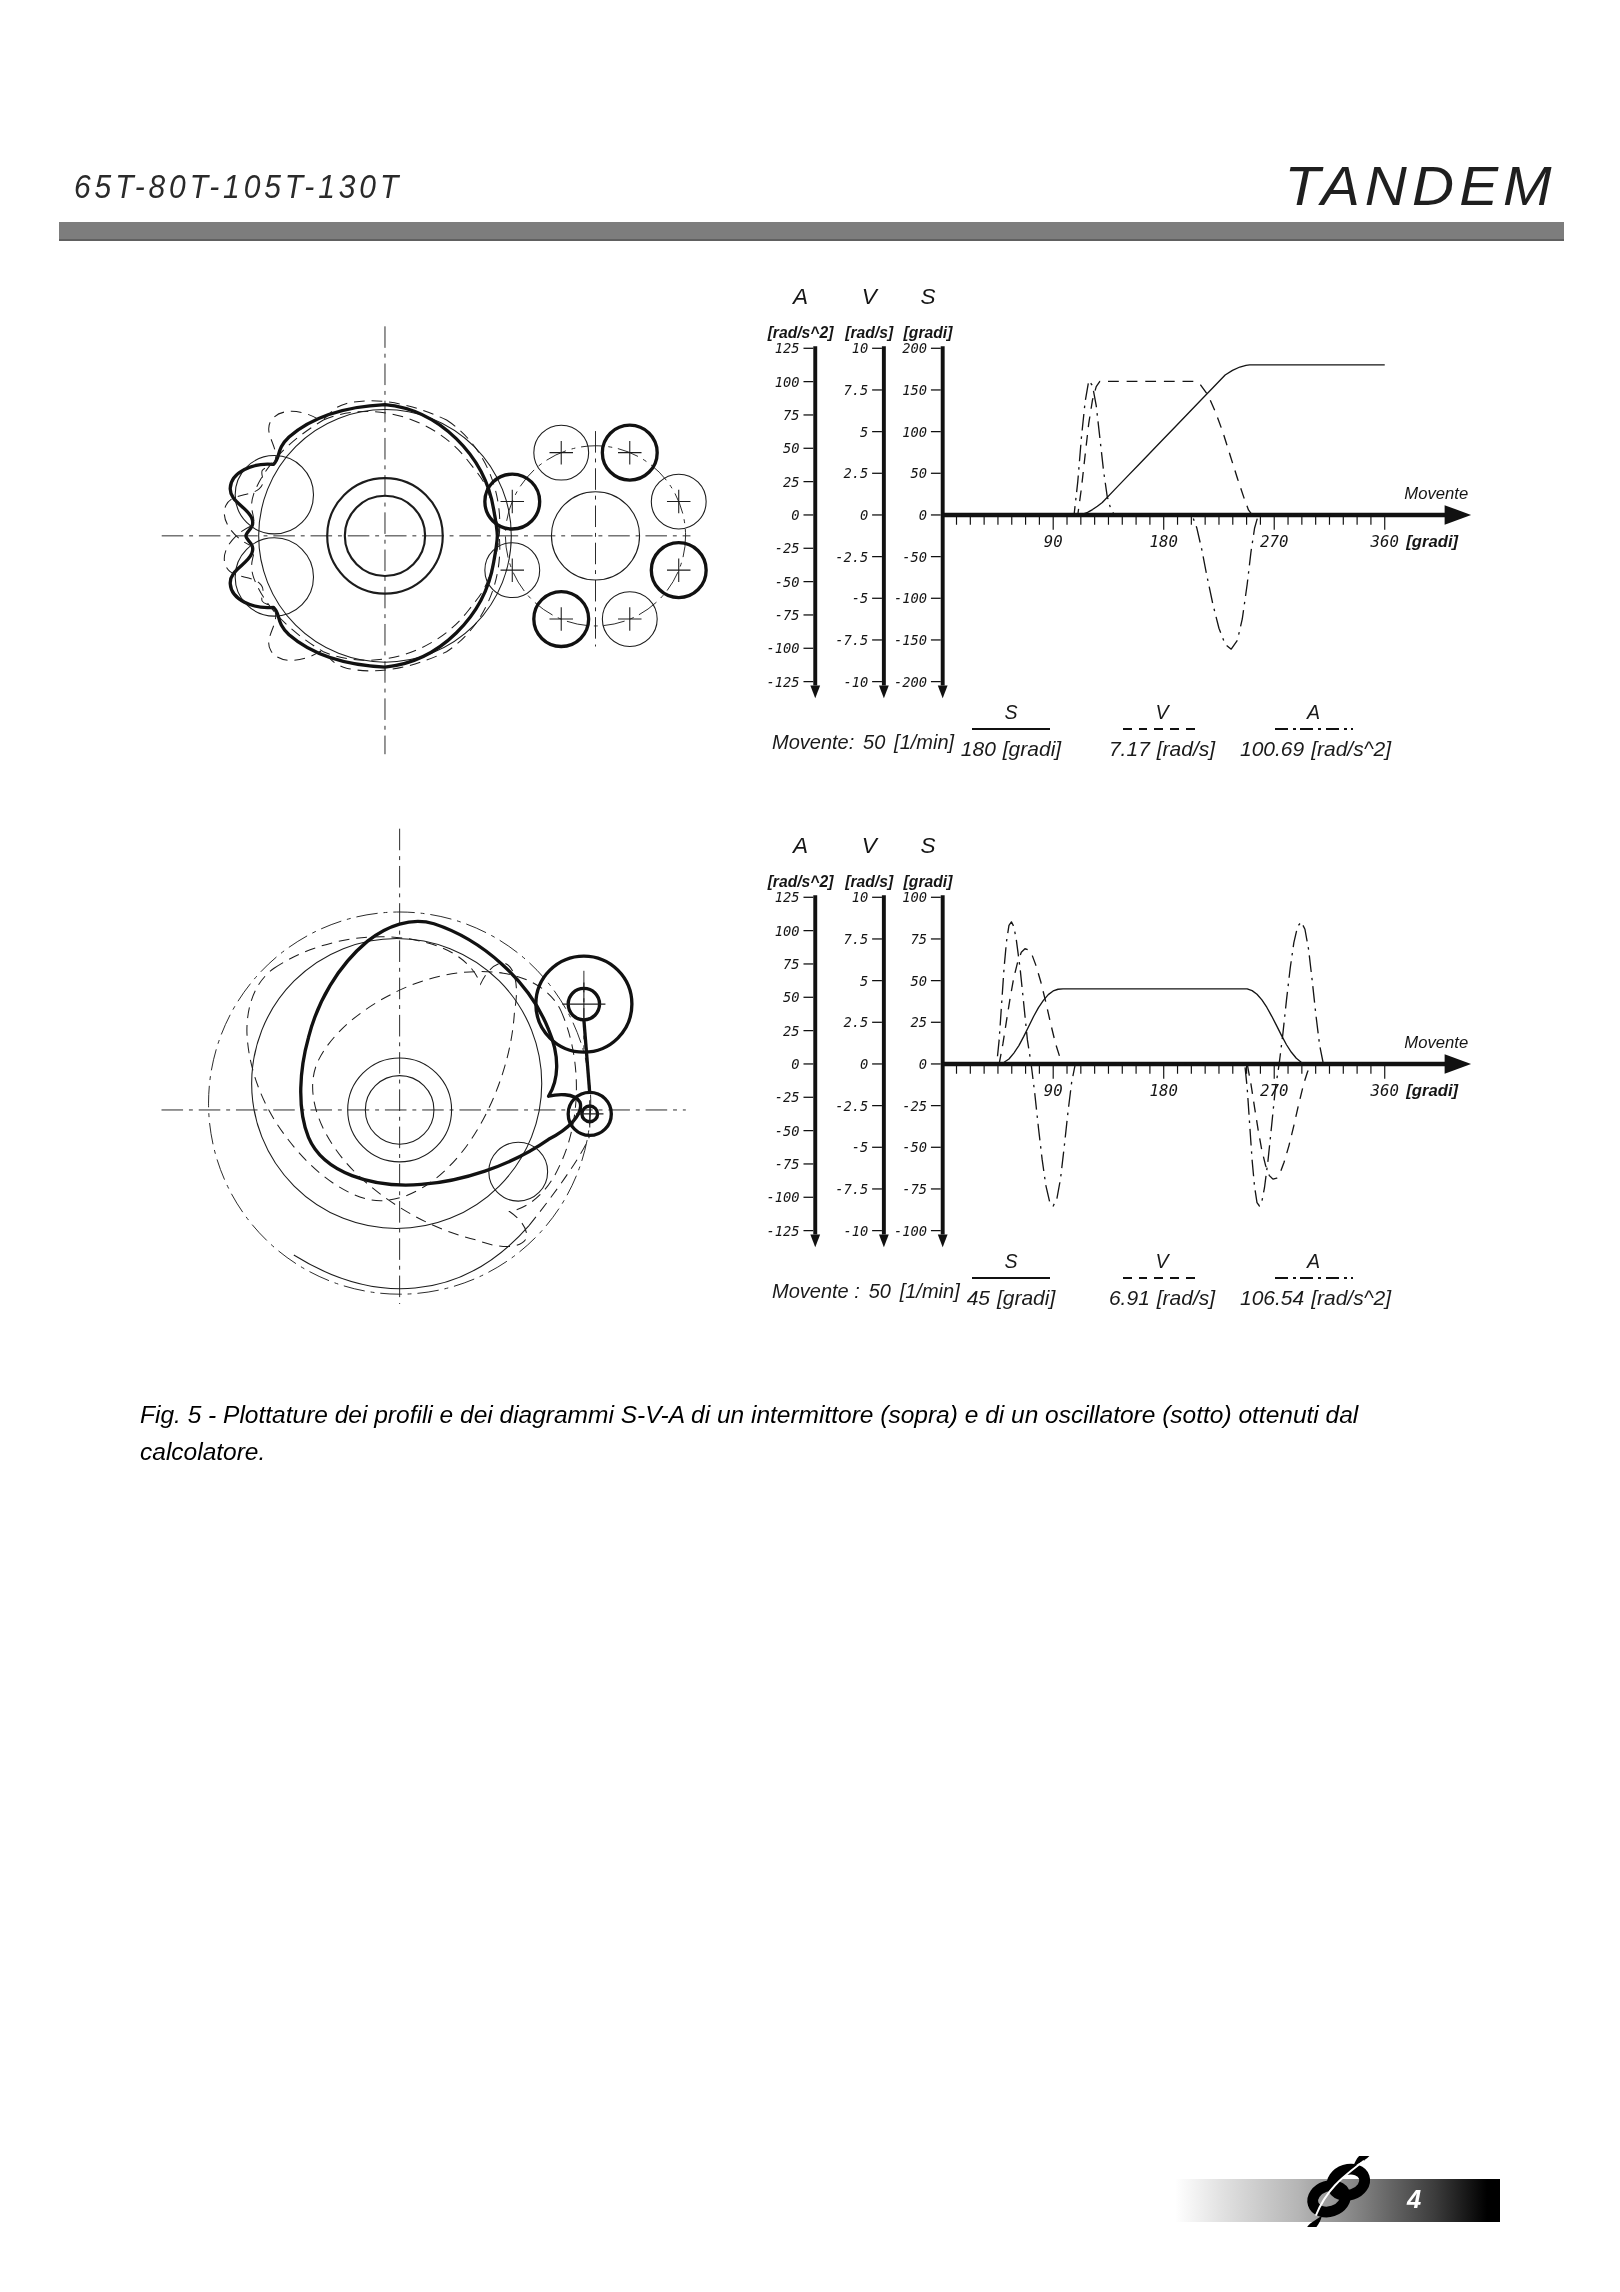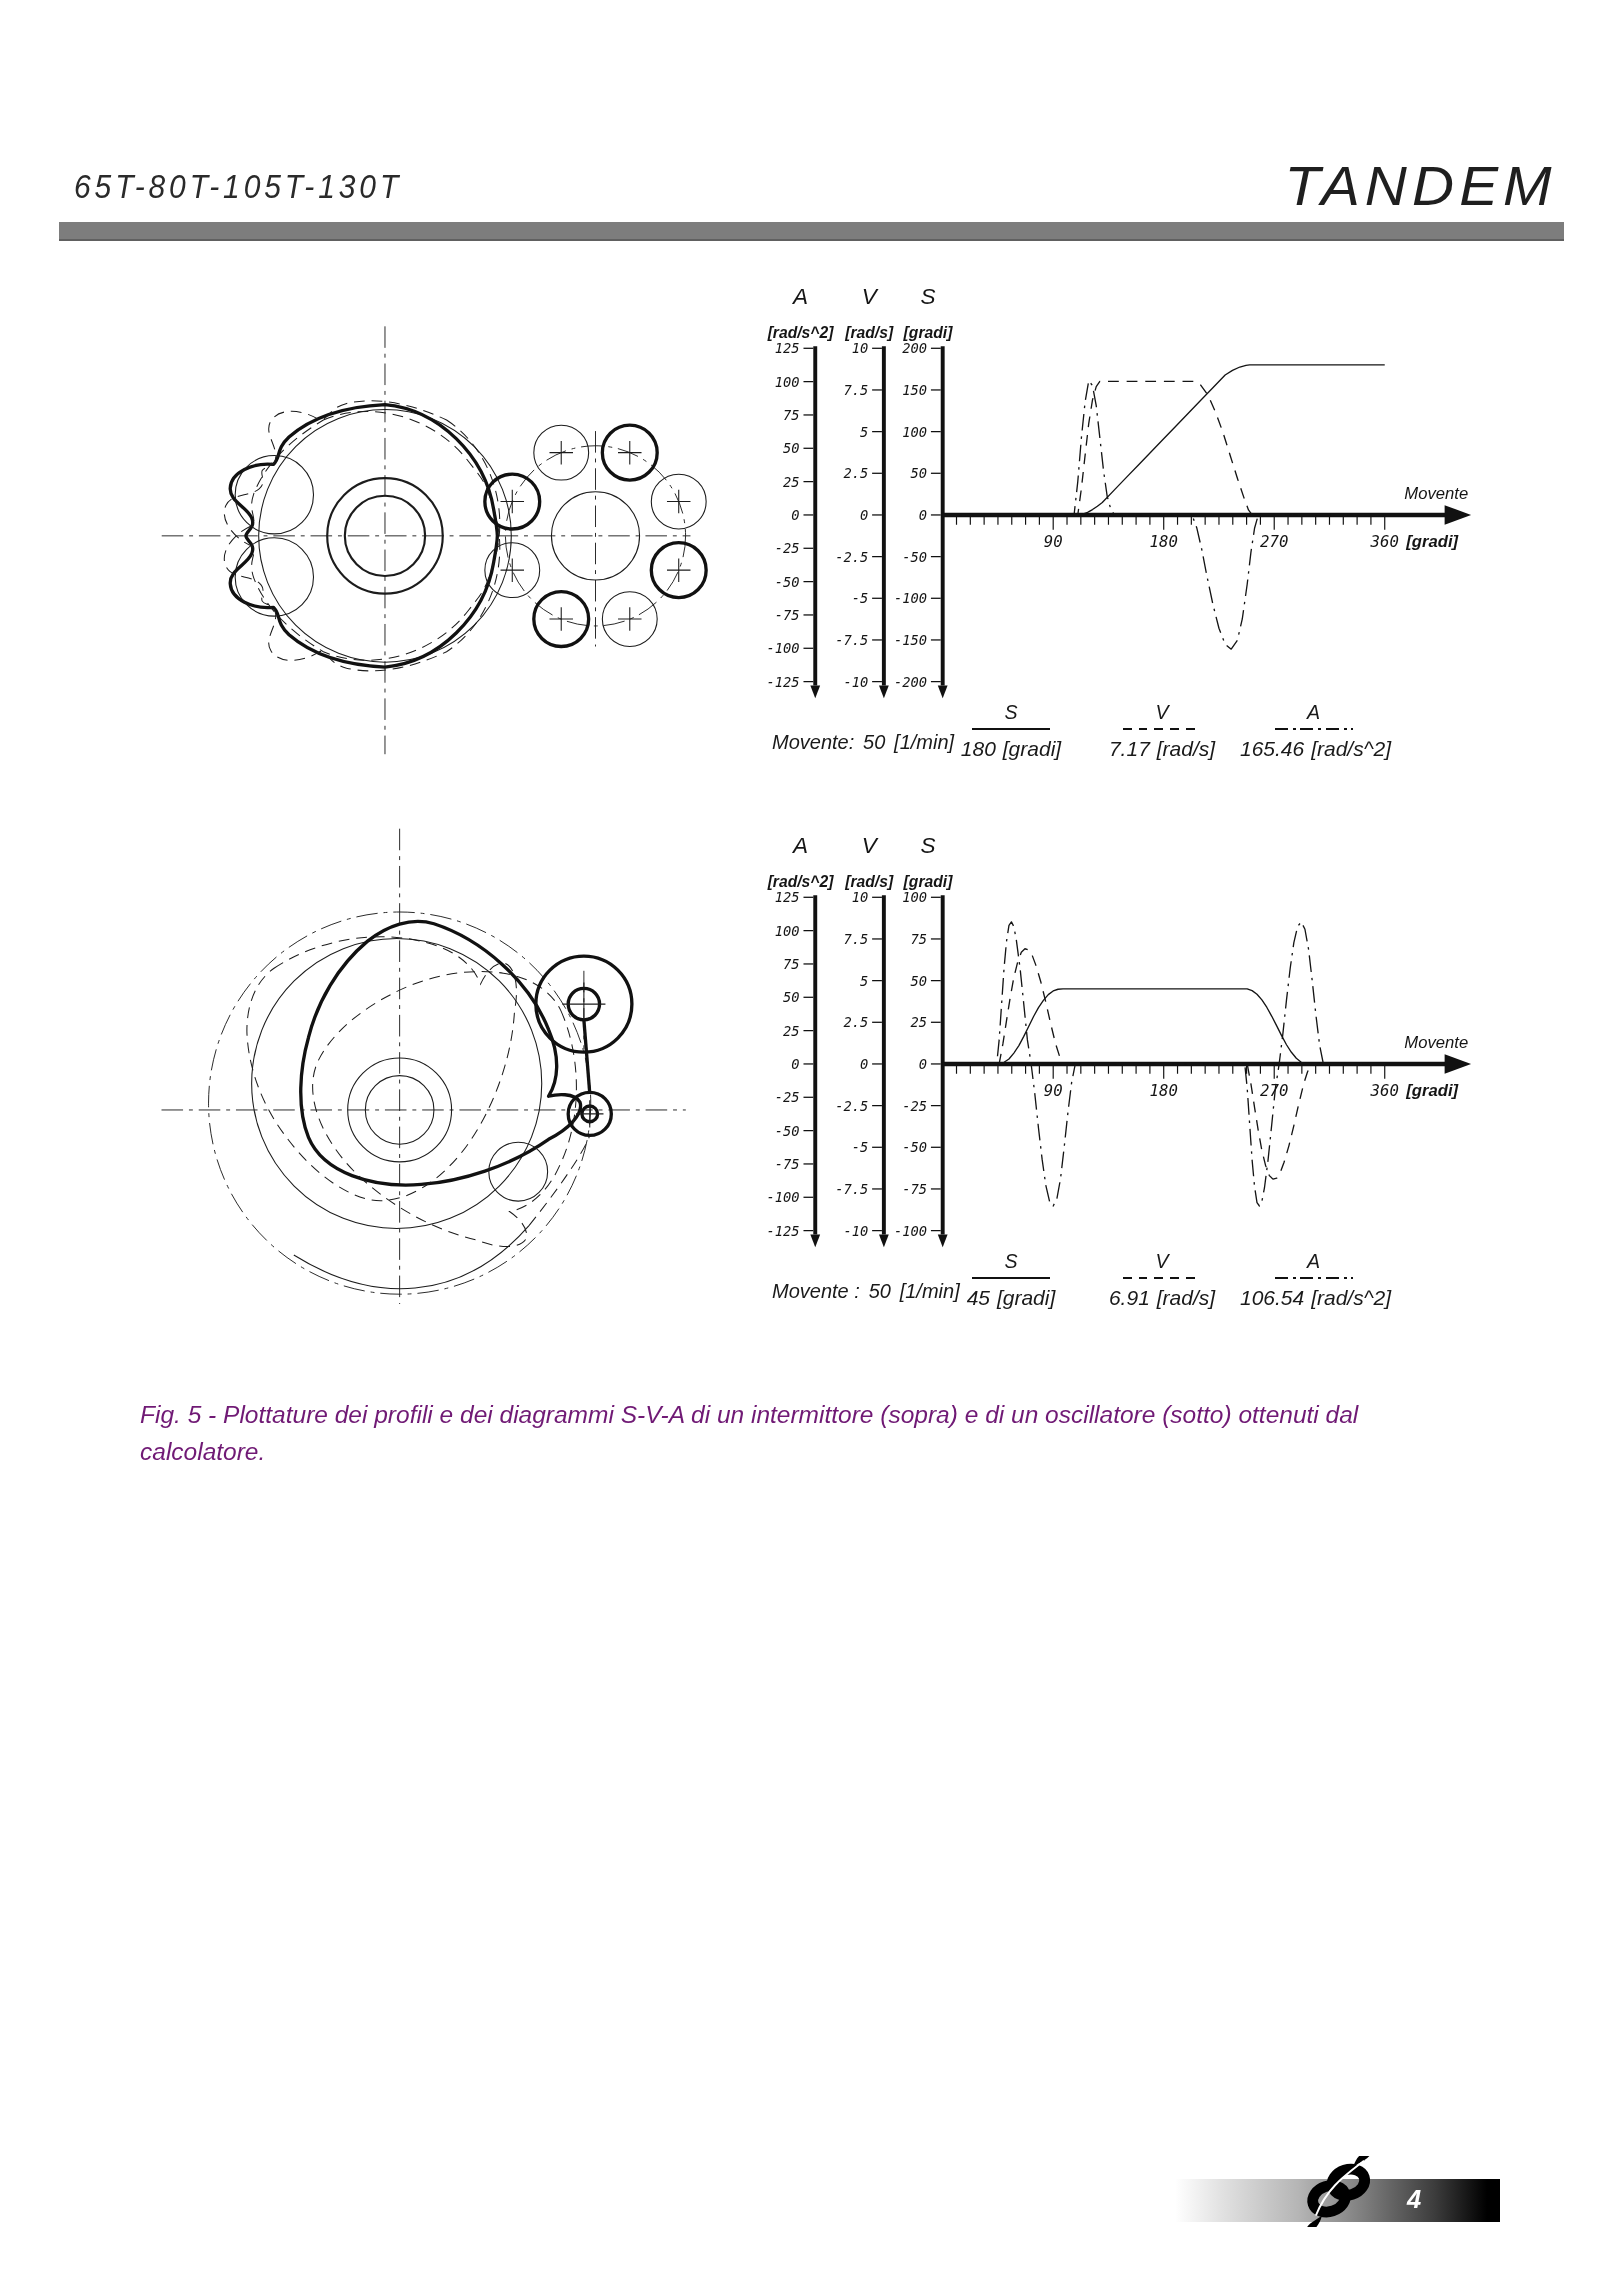--- a/index.html
+++ b/index.html
@@ -36,21 +36,21 @@
   .le-v{left:383px;top:438px;width:108px;}
   .le-a{left:515px;top:438px;width:147px;}
   .lname{font-size:19.6px;}
   .lline{height:2.4px;width:78px;margin:3.9px auto 6.9px auto;}
   .ls-solid{background:#111;}
   .ls-dashed{background:repeating-linear-gradient(90deg,#111 0 8.8px,transparent 8.8px 15.7px);}
   .ls-dashdot{background:repeating-linear-gradient(90deg,#111 0 12.7px,transparent 12.7px 17.6px,#111 17.6px 20.6px,transparent 20.6px 25.5px);}
   .lval{font-size:21px;white-space:nowrap;}
   .lval .u{margin-left:6.9px;}
   
-  .caption{position:absolute;left:140px;top:1396px;width:1294px;font-size:24.5px;line-height:37px;color:#701a75;}
+  .caption{position:absolute;left:140px;top:1396px;width:1294px;font-size:24.5px;line-height:37px;color:#000000;}
   
   .fbar{position:absolute;left:1175px;top:2179px;width:325px;height:43px;
         background:linear-gradient(90deg,#ffffff 0%,#e2e2e2 14%,#b5b5b5 38%,#7e7e7e 58%,#3c3c3c 80%,#000 96%);}
   .fpage{position:absolute;left:1407px;top:2185px;font-size:25.5px;font-weight:bold;color:#ffffff;}
   .flogo{position:absolute;left:1290px;top:2156px;}
 </style>
 </head>
 <body>
 
 <div id="page">
@@ -167,21 +167,21 @@
       <div class="lval"><span>180</span><span class="u">[gradi]</span></div>
     </div>
     <div class="lentry le-v">
       <div class="lname">V</div>
       <div class="lline ls-dashed"></div>
       <div class="lval"><span>7.17</span><span class="u">[rad/s]</span></div>
     </div>
     <div class="lentry le-a">
       <div class="lname">A</div>
       <div class="lline ls-dashdot"></div>
-      <div class="lval"><span>165.46</span><span class="u">[rad/s^2]</span></div>
+      <div class="lval"><span>100.69</span><span class="u">[rad/s^2]</span></div>
     </div>
   <svg width="804" height="549" viewBox="0 0 820 560">
         <g>
           <text x="77" y="42" text-anchor="middle" class="axHead">A</text>
           <text x="77" y="76" text-anchor="middle" class="axUnit">[rad/s^2]</text>
           <line x1="92" y1="85" x2="92" y2="431" stroke="#111" stroke-width="4"></line>
           <polygon points="87,431 97,431 92,444" fill="#111"></polygon>
           <line x1="90" y1="87" x2="80" y2="87" stroke="#111" stroke-width="1.3"></line>
           <text x="76" y="92" text-anchor="end" class="tickNum">125</text>
           <line x1="90" y1="121" x2="80" y2="121" stroke="#111" stroke-width="1.3"></line>

